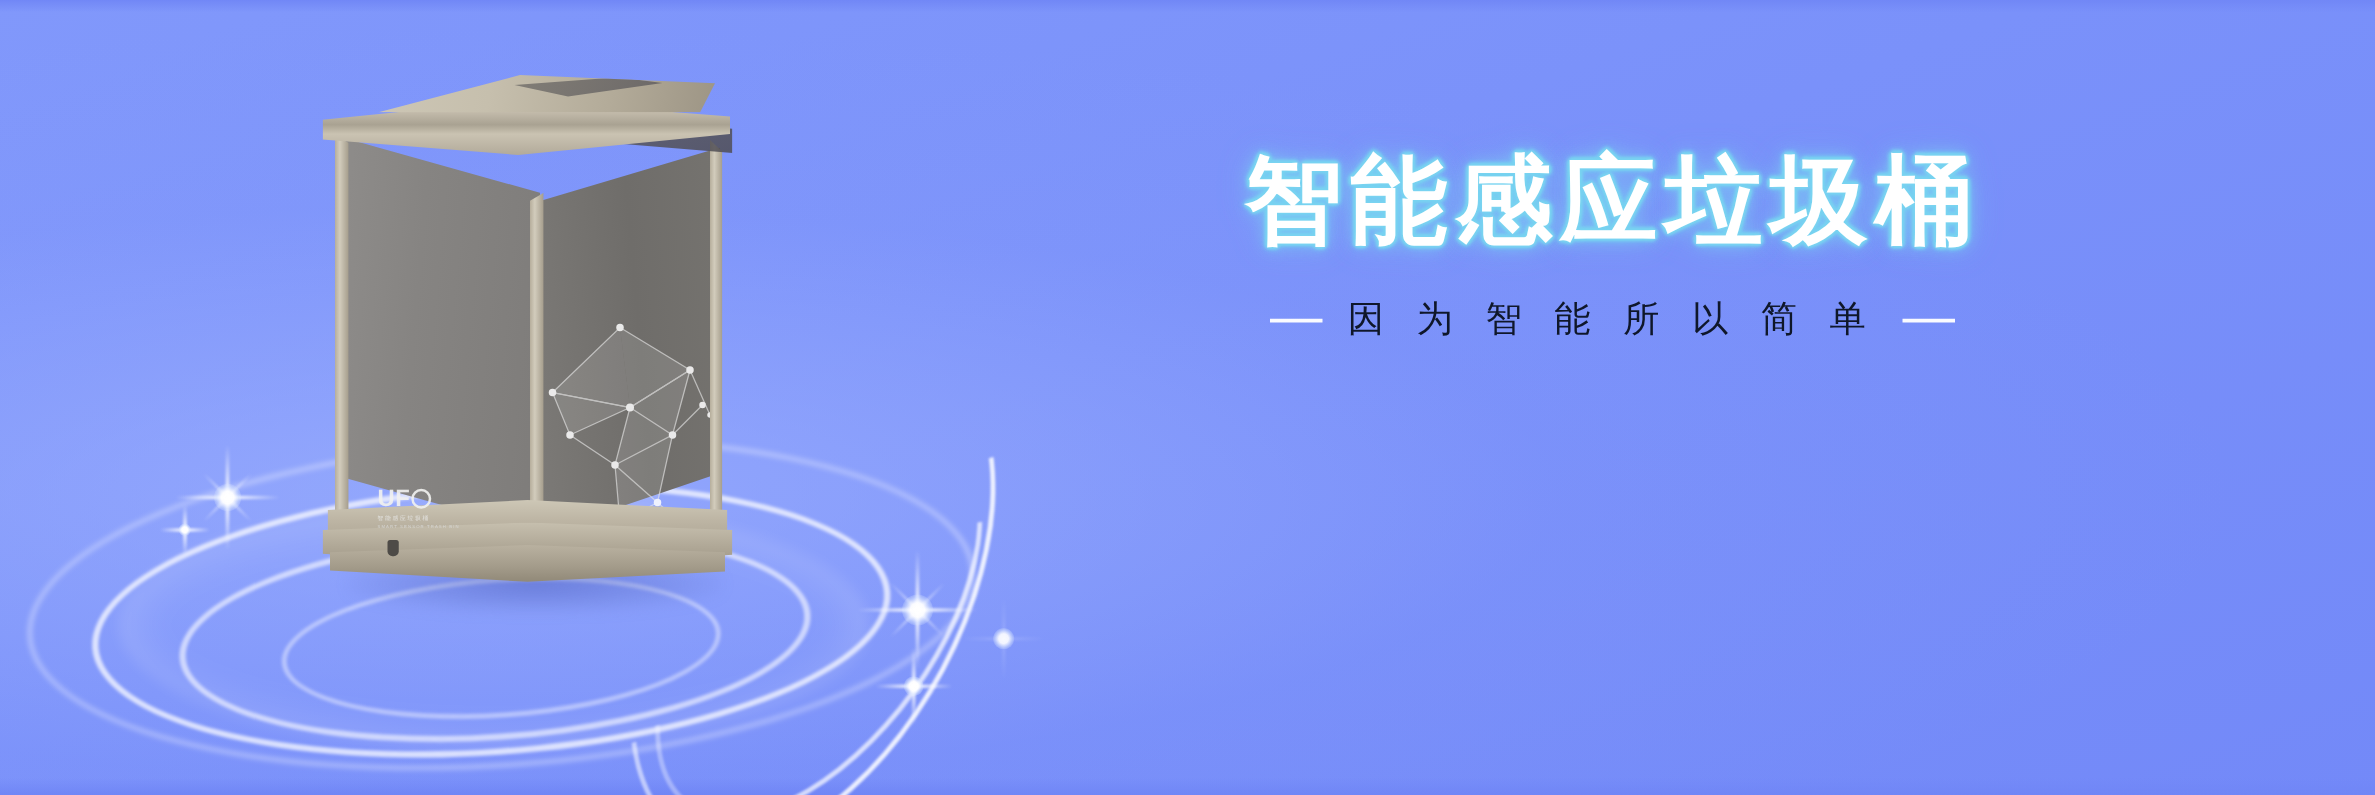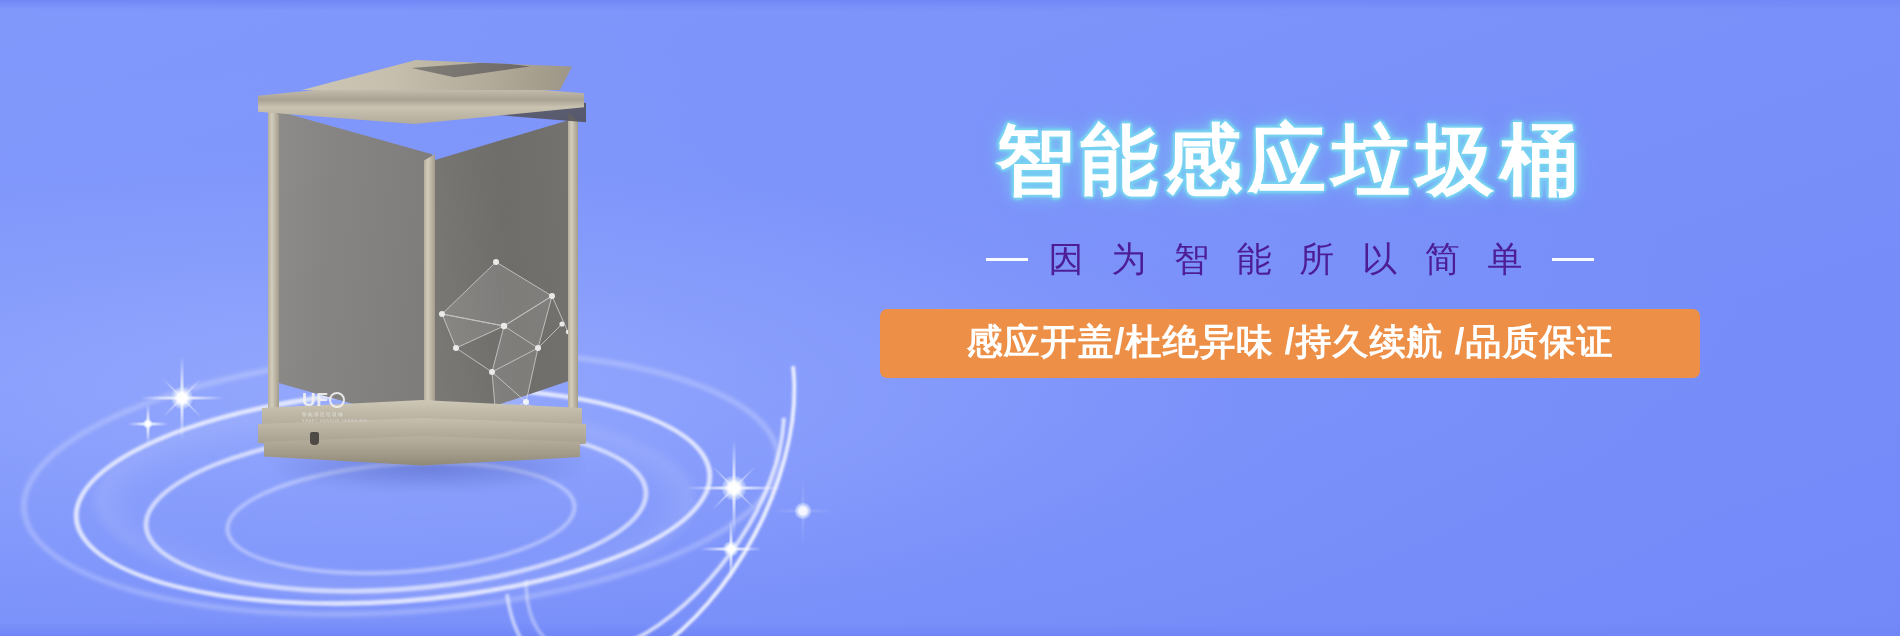--- a/index.html
+++ b/index.html
@@ -270,22 +270,22 @@
   }
   .dash {
     display: block;
     width: 42px;
     height: 3px;
     background: #ffffff;
     opacity: .96;
     flex: 0 0 auto;
   }
   .subline-text {
-    font-size: 35px;
-    color: #4c1d95;
+    font-size: 29px;
+    color: #0f172a;
     letter-spacing: 9px;
     font-weight: 400;
     white-space: nowrap;
   }
   .features {
     margin-top: 26px;
     background: #ed8f47;
     border-radius: 7px;
     padding: 13px 22px 15px;
     text-align: center;
@@ -426,20 +426,17 @@
   <div class="copy">
 
     <h1 class="headline">智能感应垃圾桶</h1>
 
     <div class="subline">
       <span class="dash"></span>
       <span class="subline-text">因 为 智 能  所 以 简 单</span>
       <span class="dash"></span>
     </div>
 
-    <div class="features">
-      <span class="features-text">感应开盖/杜绝异味 /持久续航 /品质保证</span>
-    </div>
 
 
   </div>
 
 </div>
 
 </body></html>

